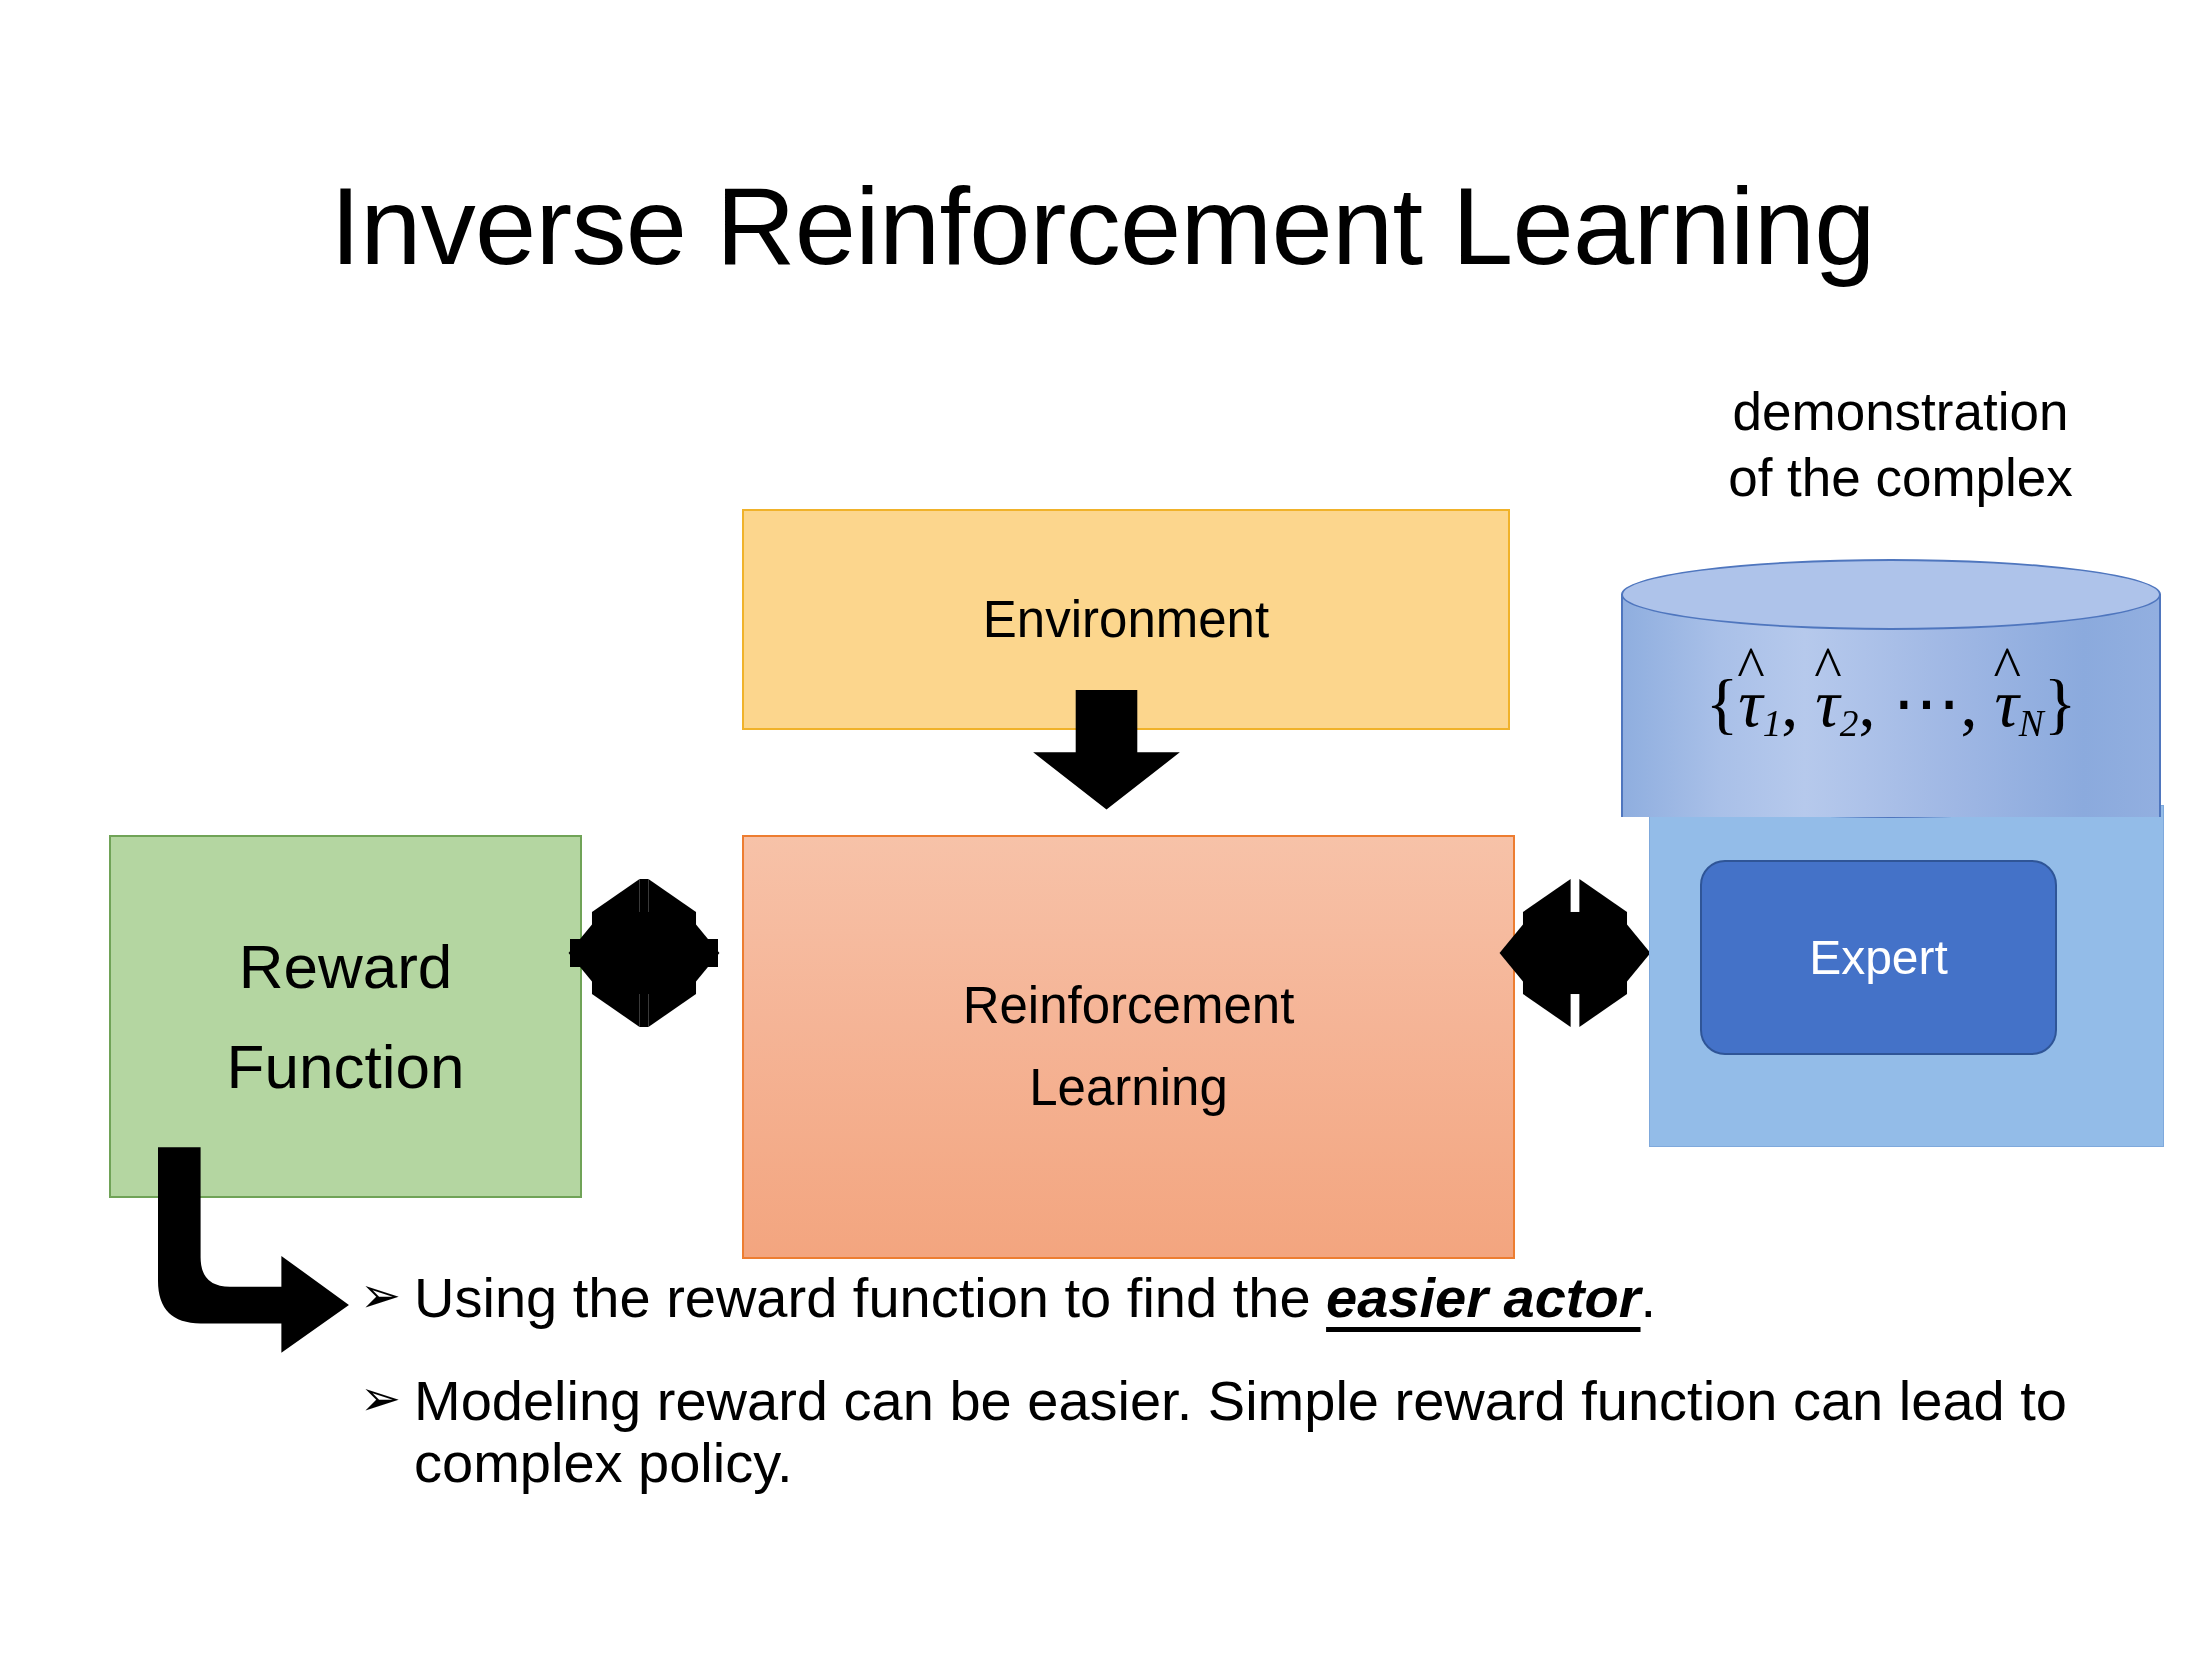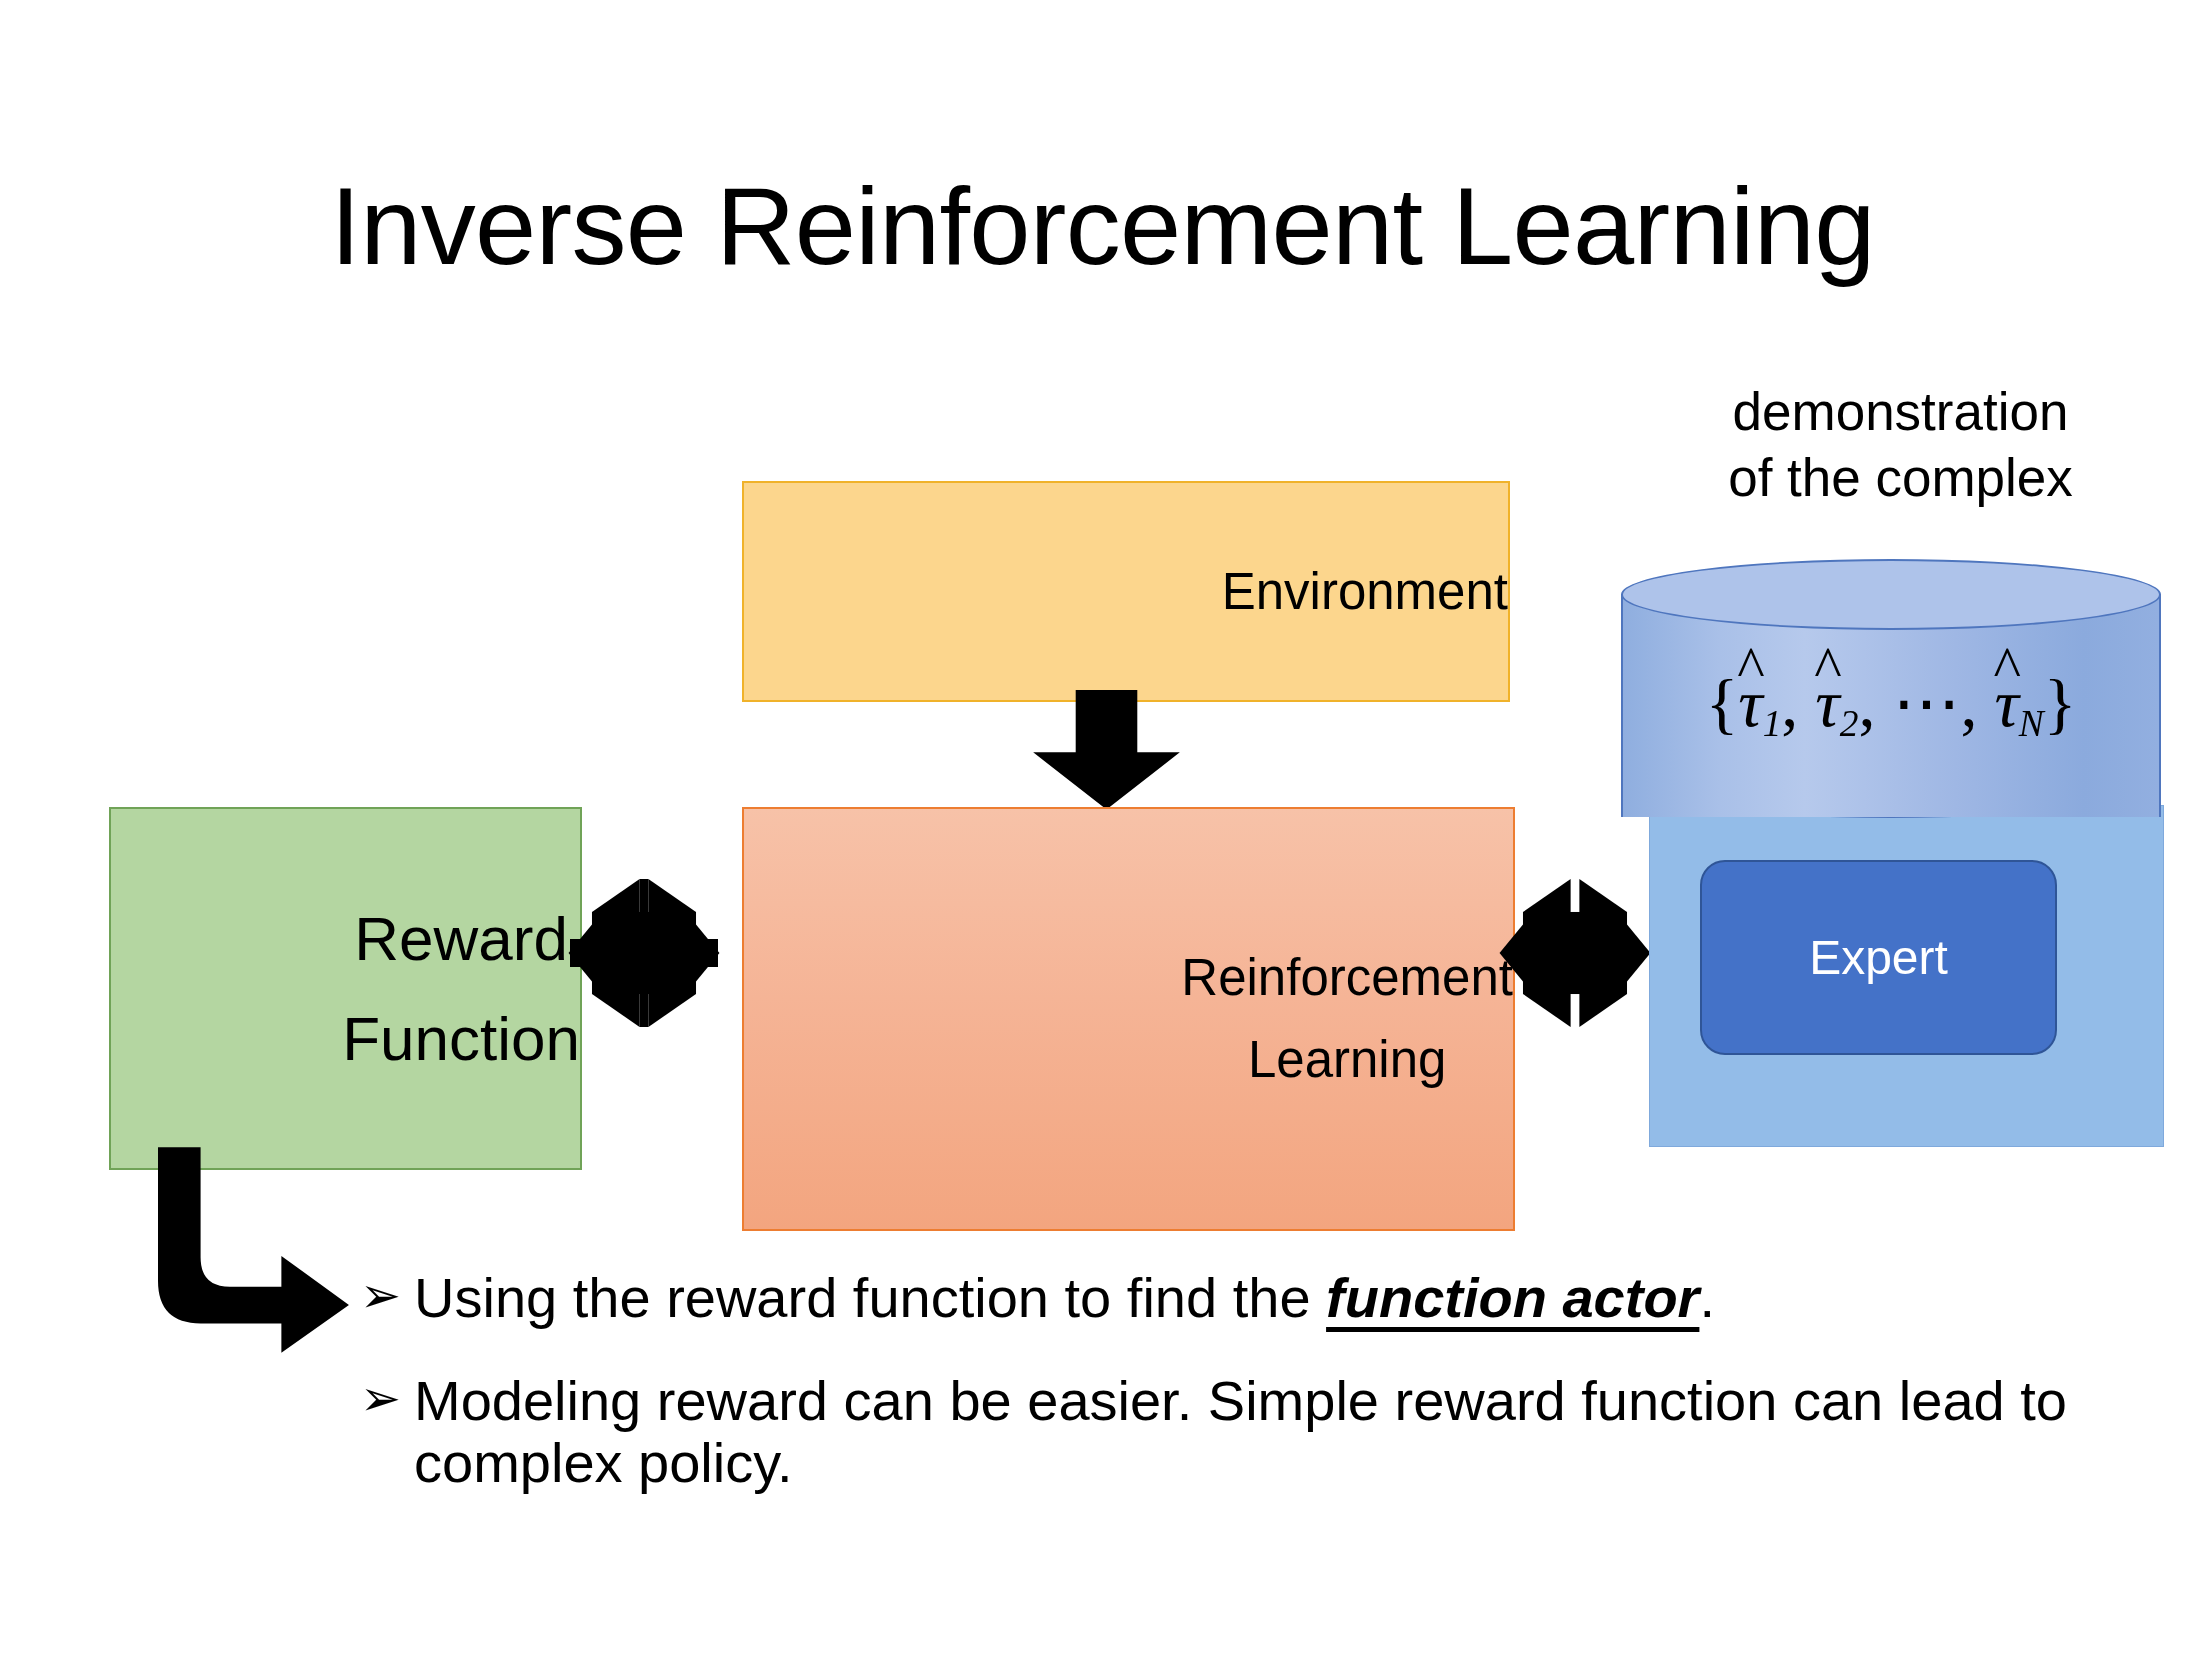--- a/index.html
+++ b/index.html
@@ -30,22 +30,23 @@
     letter-spacing: -0.7px;
     white-space: nowrap;
   }
 
   
   .flowbox {
     position: absolute;
     box-sizing: border-box;
     display: flex;
     align-items: center;
-    justify-content: flex-end;
+    justify-content: center;
     text-align: center;
+    margin-top: 28px;
   }
 
   #env-box {
     left: 742px;
     top: 481px;
     width: 768px;
     height: 221px;
     background: #FCD68D;
     border: 2.2px solid #F0B22A;
     font-size: 51px;
@@ -303,21 +304,21 @@
   </div>
 
   <svg id="arrow-bent" class="arrow-svg" width="235" height="206" viewBox="0 0 320 280">
     <path d="M0,0 L58,0 L58,150 Q58,190 98,190 L168,190 L168,148 L260,215 L168,280 L168,240 L58,240
              Q0,240 0,182 Z" fill="#000000"></path>
   </svg>
 
   <div id="bullets">
     <div class="bullet-row">
       <span class="bullet-marker">➢</span>
-      <span class="bullet-text"><span>Using the reward function to find the </span><span class="emph">function actor</span><span>.</span></span>
+      <span class="bullet-text"><span>Using the reward function to find the </span><span class="emph">easier actor</span><span>.</span></span>
     </div>
     <div class="bullet-row">
       <span class="bullet-marker">➢</span>
       <span class="bullet-text">Modeling reward can be easier. Simple reward function can lead to complex policy.</span>
     </div>
   </div>
 
 </div>
 
 

